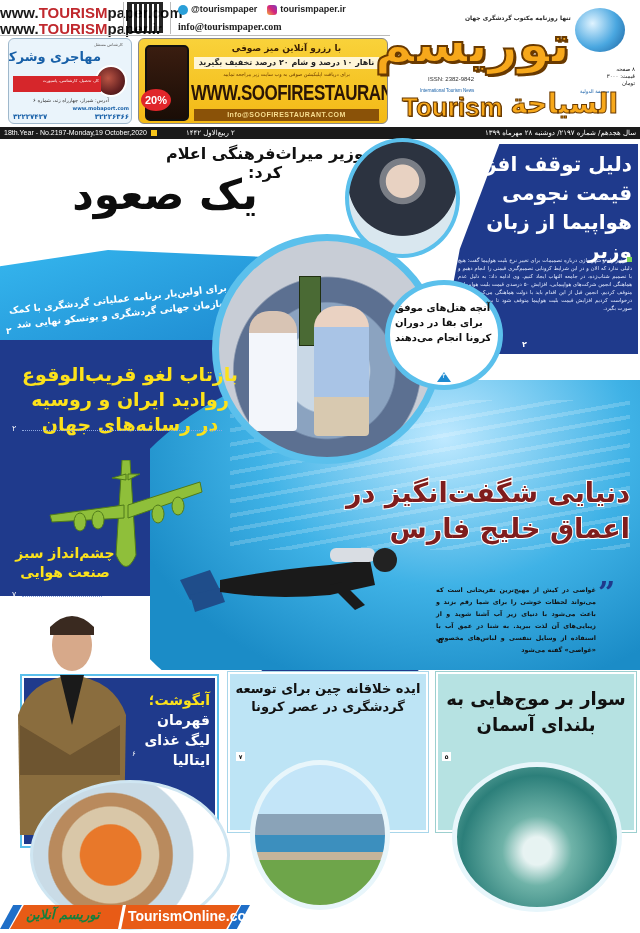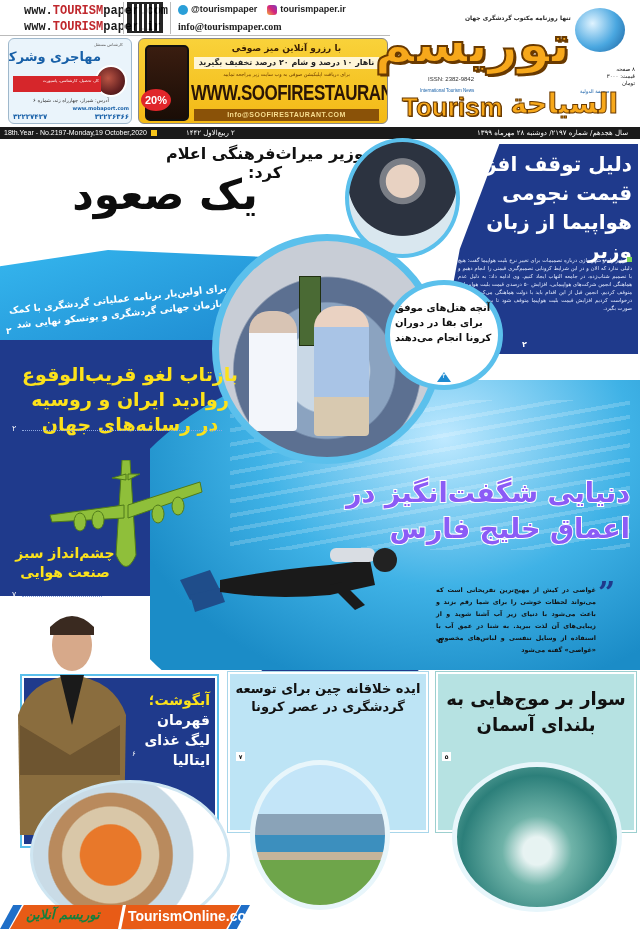--- a/index.html
+++ b/index.html
@@ -2,21 +2,21 @@
 <html><head>
 <meta charset="utf-8">
 <style>
   * { box-sizing: border-box; margin: 0; padding: 0; }
   html, body { width: 640px; height: 933px; overflow: hidden; background: #ffffff; }
   body { position: relative; font-family: "DejaVu Sans", sans-serif; color: #111; }
   .abs { position: absolute; }
 
   
   .topstrip { left: 0; top: 0; width: 640px; height: 36px; }
-  .url { left: 24px; font-family: Liberation Mono, monospace; font-weight: bold; font-size: 12px; color: #1a1a1a; }
+  .url { left: 0; font-family: Liberation Sans, sans-serif; font-weight: bold; font-size: 15px; color: #1a1a1a; }
   .url .hl { color: #c0282d; }
   .url1 { top: 4px; } .url2 { top: 20px; }
   .vline { background: #bbb; width: 1px; }
   .qr { left: 127px; top: 2px; width: 36px; height: 31px; background:
         repeating-linear-gradient(90deg,#000 0 3px,#fff 3px 5px),#000;
         opacity: .85; border: 2px solid #000; }
   .social { left: 178px; top: 4px; font-family: "Liberation Sans", sans-serif; font-size: 9px; font-weight: bold; color: #222; display: flex; gap: 10px; align-items: center; }
   .dot-tg { width: 10px; height: 10px; border-radius: 50%; background: #2a9fd8; display: inline-block; margin-right: 3px; vertical-align: middle; }
   .dot-ig { width: 10px; height: 10px; border-radius: 3px; background: linear-gradient(45deg,#f5b13c,#d6257b,#7b3cbf); display: inline-block; margin-right: 3px; vertical-align: middle; }
   .email { left: 178px; top: 21px; font-family: "Liberation Serif", serif; font-size: 10px; font-weight: bold; color: #222; }
@@ -47,21 +47,21 @@
   .mast-en { left: 402px; top: 94px; font-family: "Liberation Sans", sans-serif; font-weight: bold; font-size: 26px; color: #f7a81b; -webkit-text-stroke: 1px #6a3a00; text-shadow: 1px 1px 0 #6a3a00; line-height: 1; }
   .mast-ar { left: 500px; top: 90px; width: 118px; text-align: right; font-weight: bold; font-size: 28px; color: #f7a81b; -webkit-text-stroke: 1px #6a3a00; direction: rtl; line-height: 1; }
   .mast-en-tag { left: 420px; top: 88px; font-size: 4.5px; color: #1860a8; font-family: "Liberation Sans", sans-serif; }
   .mast-ar-tag { left: 580px; top: 88px; font-size: 5px; color: #1860a8; direction: rtl; }
 
   
   .datebar { left: 0; top: 127px; width: 640px; height: 12px; background: #1a1a1a; color: #fff; font-size: 7px; line-height: 12px; }
   .datebar-en { left: 4px; top: 0; font-family: "Liberation Sans", sans-serif; }
   .datebar-sq { display: inline-block; width: 6px; height: 6px; background: #f7c51b; margin: 0 4px; vertical-align: middle; }
   .datebar-hj { left: 186px; top: 0; direction: rtl; }
-  .datebar-fa { right: 12px; top: 0; direction: rtl; }
+  .datebar-fa { right: 4px; top: 0; direction: rtl; }
 
   .lead-kicker { left: 150px; top: 144px; width: 230px; text-align: center; direction: rtl; font-size: 16px; font-weight: bold; color: #111; }
   .lead-head { left: 0; top: 172px; width: 330px; text-align: center; direction: rtl; font-size: 42px; font-weight: 900; color: #0d0d0d; line-height: 46px; letter-spacing: -1px; font-family: "DejaVu Sans", sans-serif; }
 
   .blue-wave { left: 0; top: 250px; width: 270px; height: 90px; background: linear-gradient(160deg,#35b6ee,#1e8bd1); clip-path: polygon(0 18%, 40% 0, 100% 8%, 100% 100%, 0 100%); }
   .lead-sub { left: 6px; top: 280px; width: 220px; direction: rtl; text-align: right; color: #fff; font-size: 9.5px; font-weight: bold; line-height: 15px; transform: rotate(-6deg); transform-origin: right top; }
   .lead-page { left: 6px; top: 326px; color: #fff; font-size: 9px; font-weight: bold; }
 
   .dark-blue-left { left: 0; top: 338px; width: 260px; height: 258px; background: #1f3a8c; }
   .left-curve { left: 190px; top: 300px; width: 300px; height: 400px; border-radius: 50%; background: #1f3a8c; }
@@ -84,21 +84,21 @@
   .tour-sign { left: 80px; top: 35px; width: 22px; height: 70px; background: #4a6a34; border: 1px solid #203010; }
   .tour-person1 { left: 30px; top: 70px; width: 48px; height: 120px; background: linear-gradient(#d8c4b4 0 18%,#f3f6fb 18%); border-radius: 20px 20px 4px 4px; }
   .tour-person2 { left: 95px; top: 65px; width: 55px; height: 130px; background: linear-gradient(#ead2c2 0 16%,#a9c4e6 16% 70%,#d8c9b0 70%); border-radius: 22px 22px 4px 4px; }
   .circ-hotels { left: 385px; top: 280px; width: 118px; height: 110px; border-radius: 50%; background: #ffffff; border: 5px solid #5bc0ec; }
   .hotels-text { left: 395px; top: 300px; width: 100px; direction: rtl; text-align: left; font-size: 10px; font-weight: bold; line-height: 15px; color: #111; }
   .hotels-page { left: 437px; top: 372px; width: 14px; height: 10px; font-size: 7px; color: #fff; background: #1e8bd1; text-align: center; clip-path: polygon(50% 0,100% 100%,0 100%); }
 
   
   .sea { left: 150px; top: 380px; width: 490px; height: 290px; background: radial-gradient(ellipse at 60% 20%,#bfe9ff,#3fb2e6 45%,#1b8cc7 80%); clip-path: ellipse(80% 75% at 70% 60%); }
   .sea-fish { left: 230px; top: 400px; width: 400px; height: 150px; background: repeating-linear-gradient(170deg, rgba(255,255,255,.18) 0 4px, rgba(255,255,255,0) 4px 14px); }
-  .story4 { left: 270px; top: 475px; width: 360px; direction: rtl; text-align: right; color: #8b5cf6; font-size: 27px; font-weight: 900; line-height: 36px; -webkit-text-stroke: 2px #fff; paint-order: stroke fill; }
+  .story4 { left: 270px; top: 475px; width: 360px; direction: rtl; text-align: right; color: #7f1d1d; font-size: 27px; font-weight: 900; line-height: 36px; -webkit-text-stroke: 2px #fff; paint-order: stroke fill; }
   .diver { left: 180px; top: 540px; width: 240px; height: 80px; }
   .quote-mark { left: 598px; top: 578px; font-size: 30px; font-weight: bold; color: #1f3a8c; font-family: "DejaVu Serif", serif; line-height: 1; }
   .story4-body { left: 436px; top: 584px; width: 160px; direction: rtl; text-align: justify; color: #111; font-size: 6.4px; line-height: 12px; font-weight: bold; }
   .story4-page { left: 438px; top: 636px; font-size: 8px; font-weight: bold; color: #111; }
 
   
   .chef-panel { left: 22px; top: 676px; width: 195px; height: 170px; background: #1f3a8c; border: 2px solid #fff; outline: 2px solid #5bc0ec; }
   .chef { left: 10px; top: 605px; width: 120px; height: 230px; }
   .story5 { left: 130px; top: 690px; width: 80px; direction: rtl; text-align: right; color: #fce21b; font-size: 14px; font-weight: bold; line-height: 20px; }
   .story5 .l2 { color: #fff; }

